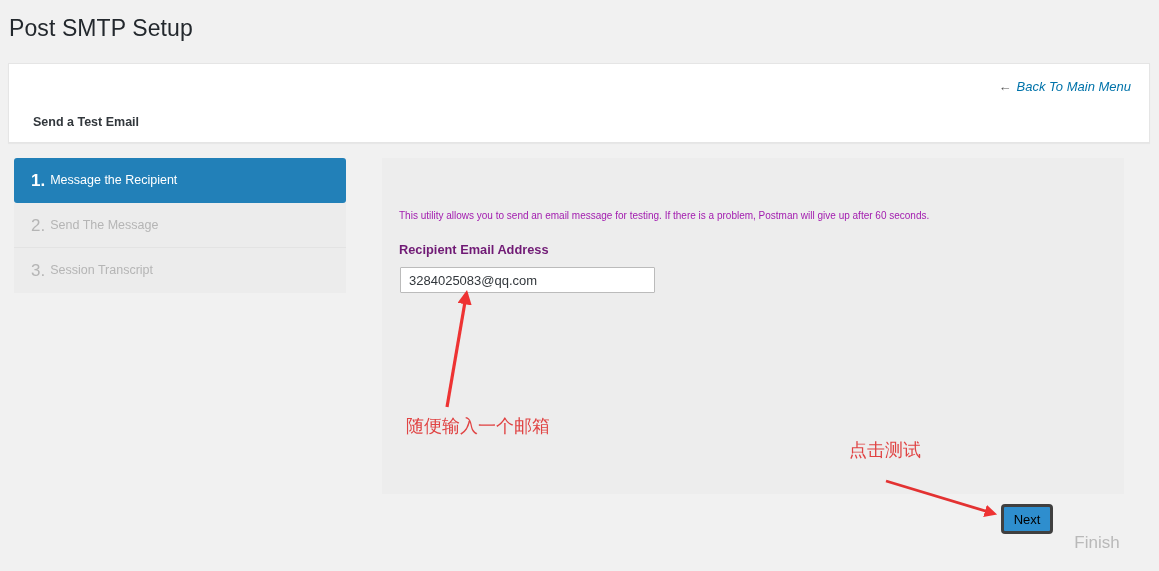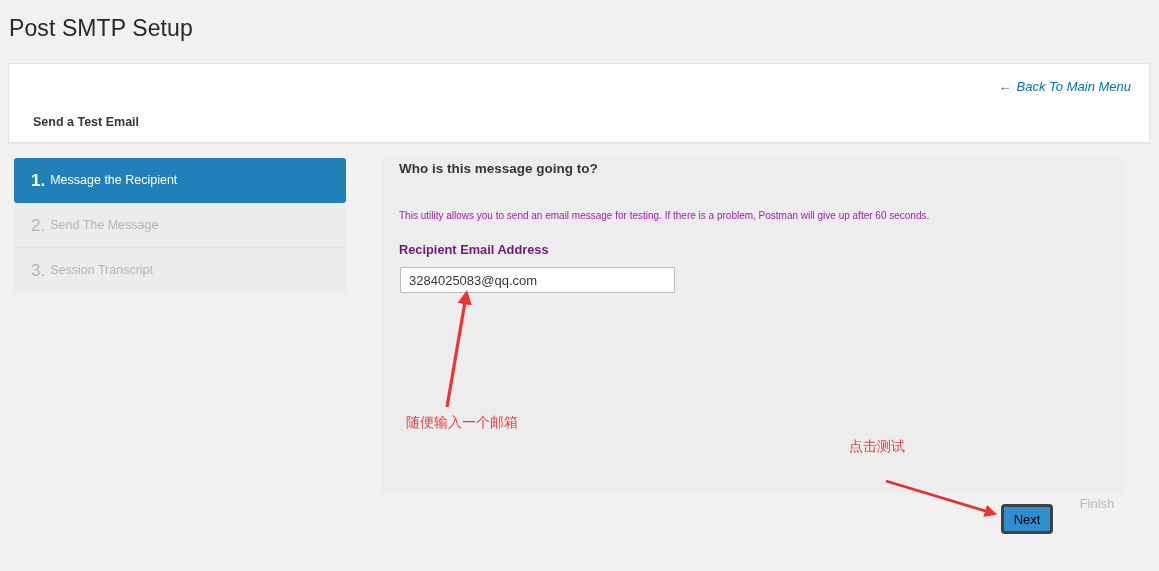--- a/index.html
+++ b/index.html
@@ -136,21 +136,21 @@
     left: 17px;
     top: 84px;
     font-size: 12.8px;
     font-weight: bold;
     color: #701a75;
   }
   #recipient-input {
     position: absolute;
     left: 18px;
     top: 109px;
-    width: 275px;
+    width: 255px;
     height: 26px;
     box-sizing: border-box;
     border: 1px solid #bbbbbb;
     background: #ffffff;
     font-family: "Liberation Sans", sans-serif;
     font-size: 13px;
     color: #32373c;
     padding: 0 8px;
     border-radius: 1px;
     outline: none;
@@ -168,37 +168,37 @@
     border-radius: 4px;
     color: #000000;
     font-family: "Liberation Sans", sans-serif;
     font-size: 13px;
     cursor: pointer;
     padding: 0;
   }
   #btn-finish {
     position: absolute;
     left: 1068px;
-    top: 488px;
+    top: 528px;
     width: 58px;
     height: 30px;
     background: transparent;
     border: none;
     color: #b9b9b9;
     font-family: "Liberation Sans", sans-serif;
-    font-size: 13px;
+    font-size: 17px;
     cursor: default;
     padding: 0;
   }
 
   
   .annot {
     position: absolute;
     color: #e04343;
-    font-size: 14px;
+    font-size: 18px;
     font-family: "DejaVu Sans", sans-serif;
     white-space: nowrap;
   }
   #annot-email { left: 406px; top: 414px; }
   #annot-test  { left: 811px; top: 438px; margin-left: 38px; }
 
   #arrow-layer {
     position: absolute;
     left: 0;
     top: 0;
@@ -228,21 +228,20 @@
     <span class="step-num">2.</span>
     <span class="step-label">Send The Message</span>
   </div>
   <div class="step">
     <span class="step-num">3.</span>
     <span class="step-label">Session Transcript</span>
   </div>
 </div>
 
 <div id="main-panel">
-  <div id="panel-heading">Who is this message going to?</div>
   <div id="panel-desc">This utility allows you to send an email message for testing. If there is a problem, Postman will give up after 60 seconds.</div>
   <div id="field-label">Recipient Email Address</div>
   <input id="recipient-input" type="text" value="3284025083@qq.com" style="">
 </div>
 
 <button id="btn-next">Next</button>
 <button id="btn-finish">Finish</button>
 
 <div class="annot" id="annot-email">随便输入一个邮箱</div>
 <div class="annot" id="annot-test">点击测试</div>

